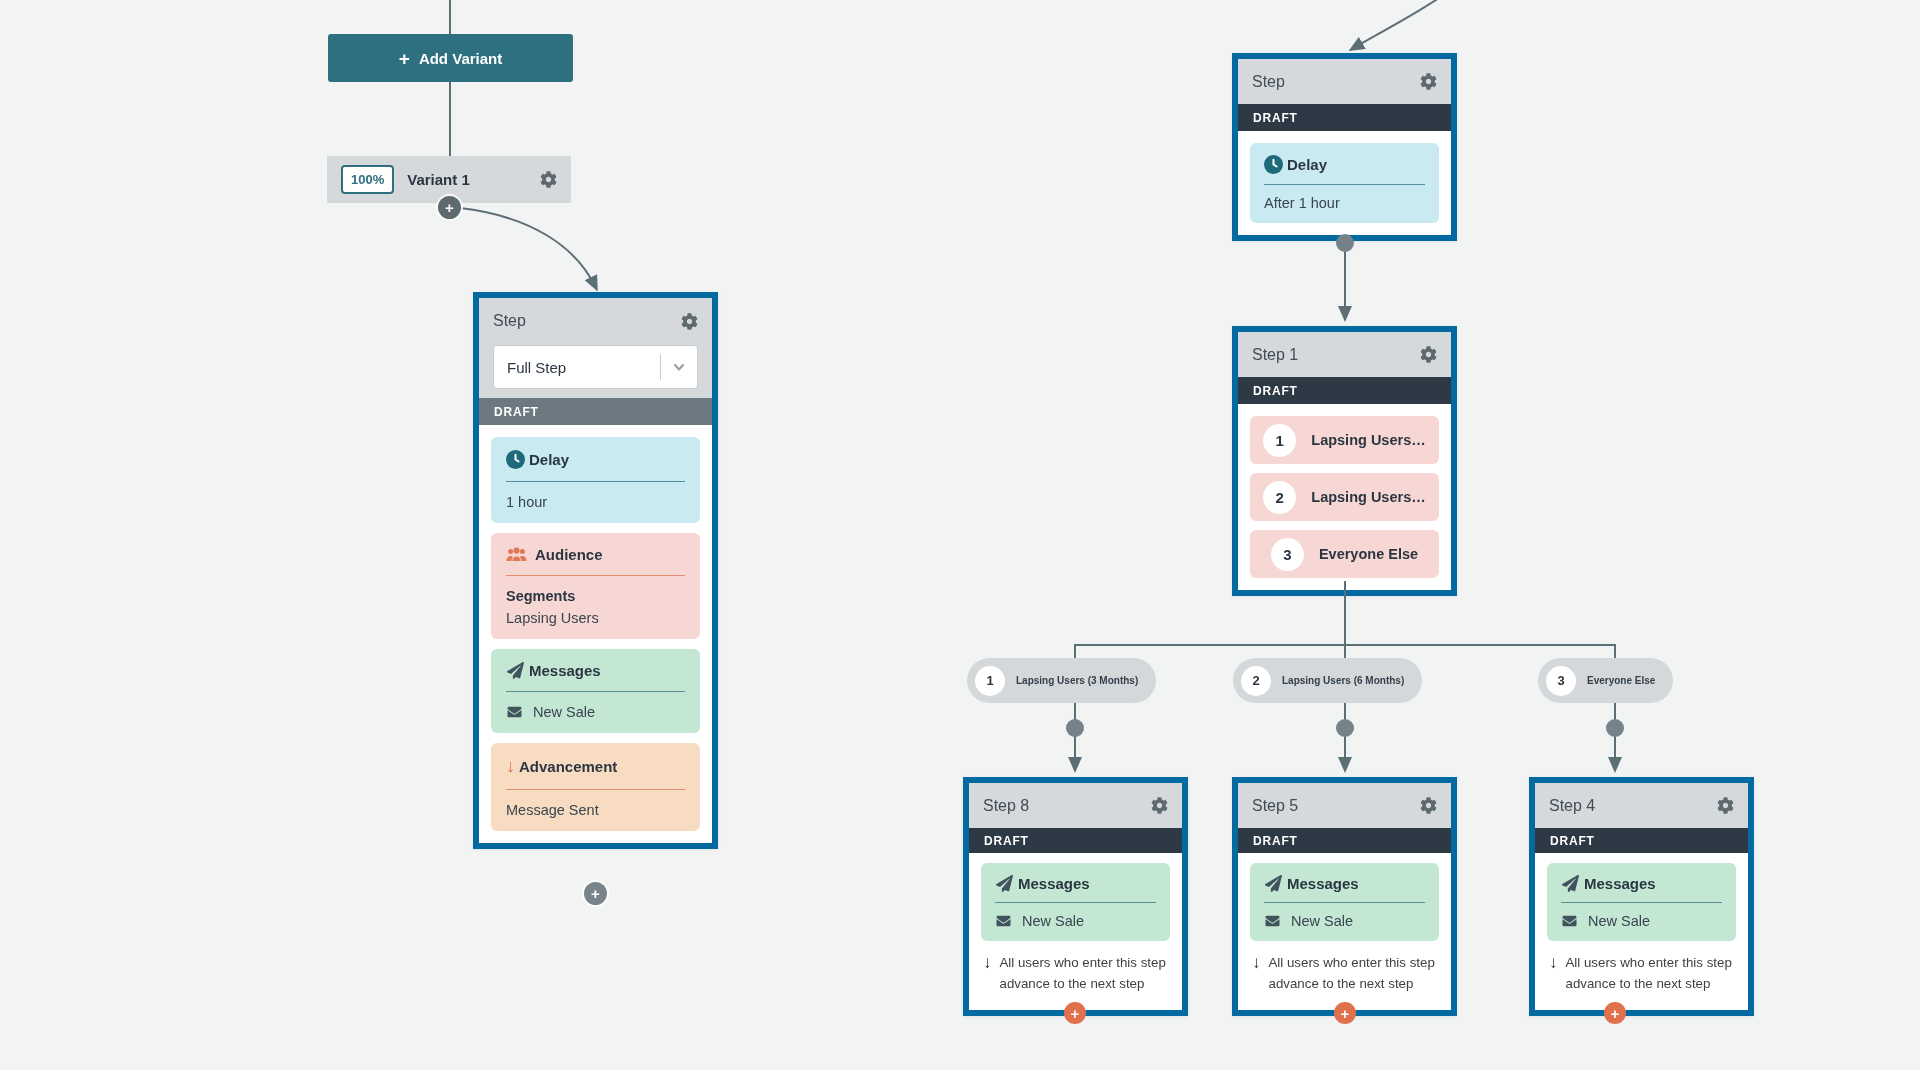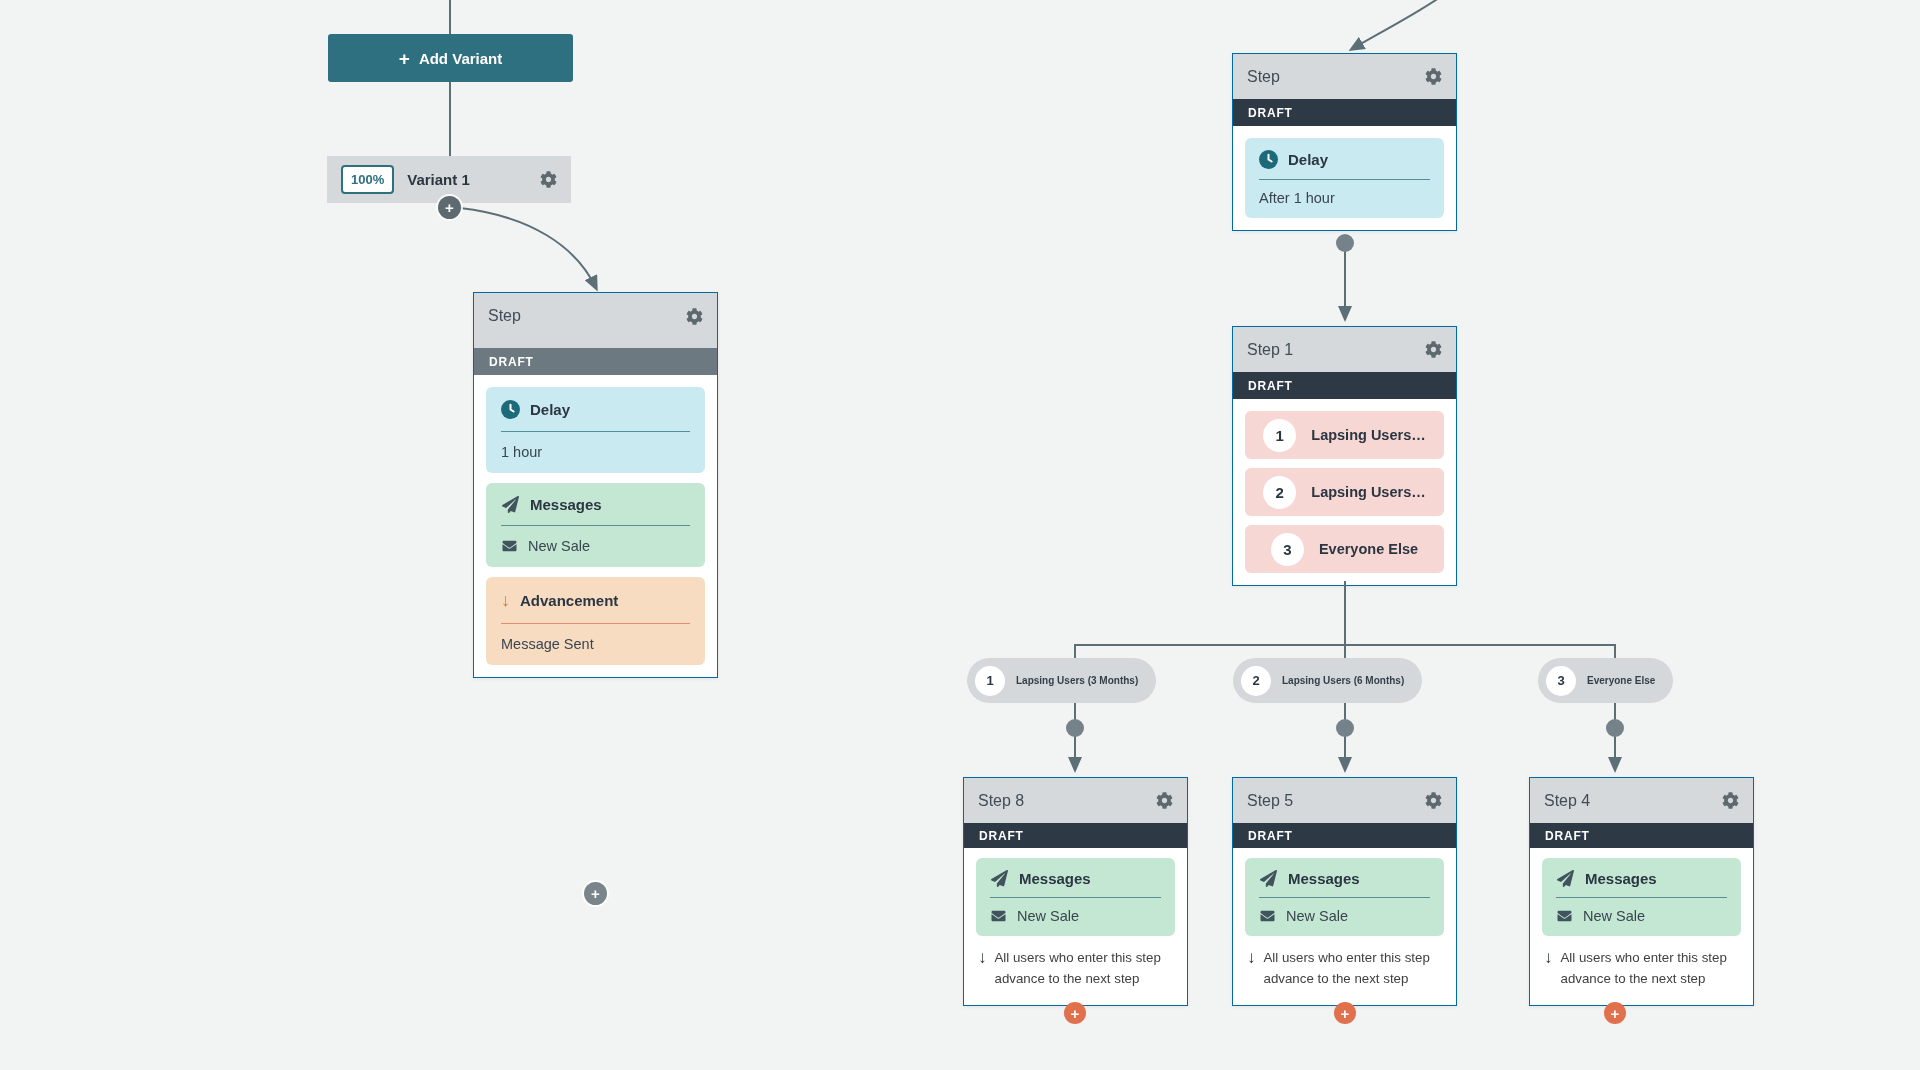--- a/index.html
+++ b/index.html
@@ -11,42 +11,42 @@
     color:#3a4550;
   }
   #canvas { position:absolute; inset:0; }
 
   
   #connectors { position:absolute; inset:0; z-index:2; pointer-events:none; }
 
   
   .card {
     position:absolute; background:#ffffff;
-    border:1px solid #0369a1;
+    border:6px solid #0369a1;
     box-shadow:0 1px 3px rgba(40,50,60,.08);
     z-index:1;
   }
   .card-header {
     background:#d6d9db; height:45px;
     display:flex; align-items:center; padding:0 14px;
   }
   .card-title { font-size:16px; color:#414c57; }
   .gear { margin-left:auto; display:flex; cursor:pointer; }
   .gear svg { width:17px; height:17px; fill:#5d686f; }
   .draft-band {
     background:#2d3945; color:#ffffff; font-size:12px; font-weight:bold;
     letter-spacing:.8px; padding:0 15px; height:27px; display:flex; align-items:center;
   }
   .draft-band.gray { background:#6d7980; }
   .card-body { padding:12px; }
 
   
   .block { border-radius:6px; padding:13px 15px; margin-bottom:10px; }
   .block:last-child { margin-bottom:0; }
-  .block-title { display:flex; align-items:center; gap:10px; font-size:15px; font-weight:bold; color:#2b3642; }
+  .block-title { display:flex; align-items:center; gap:4px; font-size:15px; font-weight:bold; color:#2b3642; }
   .block-title svg { flex:0 0 auto; }
   .block-divider { border:none; border-top:1px solid; margin:12px 0; opacity:.75; }
   .block-value { font-size:14.5px; color:#3a4550; }
   .block-sub { font-size:14.5px; font-weight:bold; color:#2b3642; margin-bottom:6px; }
   .value-row { display:flex; align-items:center; gap:10px; }
 
   .block.delay { background:#c9eaf1; }
   .block.delay .block-divider { border-color:#2e6f80; }
   .block.audience { background:#f7d7d3; }
   .block.audience .block-divider { border-color:#dd7152; }
@@ -189,33 +189,59 @@
   <div class="card" id="full-step-card">
     <div class="header-wrap">
       <div class="card-header" style="background:transparent;">
         <span class="card-title">Step</span>
         <span class="gear">
           <svg viewBox="0 0 512 512">
               <path d="M487.4 315.7l-42.6-24.6c4.3-23.2 4.3-47 0-70.2l42.6-24.6c4.9-2.8 7.1-8.6 5.5-14-11.1-35.6-30-67.8-54.7-94.6-3.8-4.1-10-5.1-14.8-2.3L380.8 110c-17.9-15.4-38.5-27.3-60.8-35.1V25.8c0-5.6-3.9-10.5-9.4-11.7-36.7-8.2-74.3-7.8-109.2 0-5.5 1.2-9.4 6.1-9.4 11.7V75c-22.2 7.9-42.8 19.8-60.8 35.1L88.7 85.5c-4.9-2.8-11-1.9-14.8 2.3-24.7 26.7-43.6 58.9-54.7 94.6-1.7 5.4.6 11.2 5.5 14L67.3 221c-4.3 23.2-4.3 47 0 70.2l-42.6 24.6c-4.9 2.8-7.1 8.6-5.5 14 11.1 35.6 30 67.8 54.7 94.6 3.8 4.1 10 5.1 14.8 2.3l42.6-24.6c17.9 15.4 38.5 27.3 60.8 35.1v49.2c0 5.6 3.9 10.5 9.4 11.7 36.7 8.2 74.3 7.8 109.2 0 5.5-1.2 9.4-6.1 9.4-11.7v-49.2c22.2-7.9 42.8-19.8 60.8-35.1l42.6 24.6c4.9 2.8 11 1.9 14.8-2.3 24.7-26.7 43.6-58.9 54.7-94.6 1.5-5.5-.7-11.3-5.6-14.1zM256 336c-44.1 0-80-35.9-80-80s35.9-80 80-80 80 35.9 80 80-35.9 80-80 80z"></path>
             </svg>
         </span>
       </div>
+      <div class="type-select">
+        <span class="type-select-value">Full Step</span>
+        <span class="sep"></span>
+        <span class="chev">
+          <svg width="16" height="16" viewBox="0 0 16 16">
+              <polyline points="4,6 8,10.5 12,6" fill="none" stroke="#939da3" stroke-width="2" stroke-linecap="round" stroke-linejoin="round"></polyline>
+            </svg>
+        </span>
+      </div>
     </div>
     <div class="draft-band gray">DRAFT</div>
     <div class="card-body">
       <div class="block delay">
         <div class="block-title">
           <svg width="19" height="19" viewBox="0 0 19 19">
               <circle cx="9.5" cy="9.5" r="9.5" fill="#1d6a7a"></circle>
               <path d="M9.5 4.8 V9.5 L12.6 11.5" stroke="#ffffff" stroke-width="2" fill="none" stroke-linecap="round"></path>
             </svg>
           <span>Delay</span>
         </div>
         <hr class="block-divider">
         <div class="block-value">1 hour</div>
+      </div>
+      <div class="block audience">
+        <div class="block-title">
+          <svg width="21" height="16" viewBox="0 0 21 16" fill="#df7857">
+            <circle cx="4.6" cy="4.6" r="2.5"></circle>
+              <circle cx="16.4" cy="4.6" r="2.5"></circle>
+              <circle cx="10.5" cy="3.6" r="3.1"></circle>
+            <path d="M0.6 13.2c0-2.3 1.8-4.1 4-4.1 1 0 1.9.3 2.6.9-1 1-1.7 2.4-1.8 4h-4.8z"></path>
+            <path d="M20.4 13.2c0-2.3-1.8-4.1-4-4.1-1 0-1.9.3-2.6.9 1 1 1.7 2.4 1.8 4h4.8z"></path>
+            <path d="M6.3 14c0-2.5 1.9-4.5 4.2-4.5s4.2 2 4.2 4.5z"></path>
+          </svg>
+          <span></span>
+          <span>Audience</span>
+        </div>
+        <hr class="block-divider">
+        <div class="block-sub">Segments</div>
+        <div class="block-value">Lapsing Users</div>
       </div>
       <div class="block messages">
         <div class="block-title">
           <svg width="19" height="17" viewBox="0 0 512 512" fill="#41535c">
               <path d="M476 3.2L12.5 270.6c-18.1 10.4-15.8 35.6 2.2 43.2L121 358.4l287.3-253.2c5.5-4.9 13.3 2.6 8.6 8.3L176 407v80.5c0 23.4 28.3 32.9 42.3 15.9l45.4-55.2 104.5 43.8c12.9 5.4 27.3-2.9 29.7-16.9L511.9 22.8c3.1-17.4-15.6-29.4-35.9-19.6z"></path>
             </svg>
           <span>Messages</span>
         </div>
         <hr class="block-divider">
         <div class="value-row">

